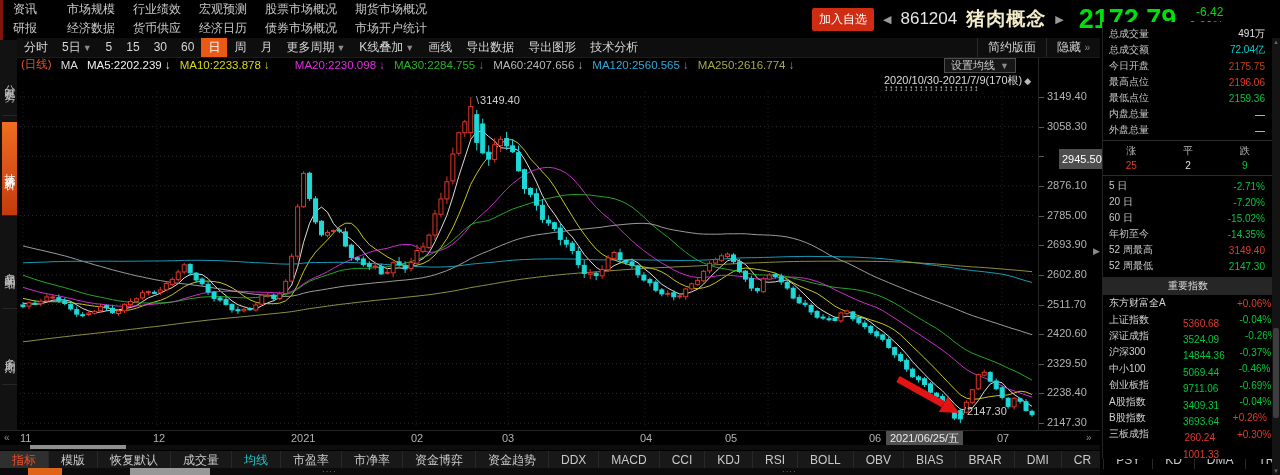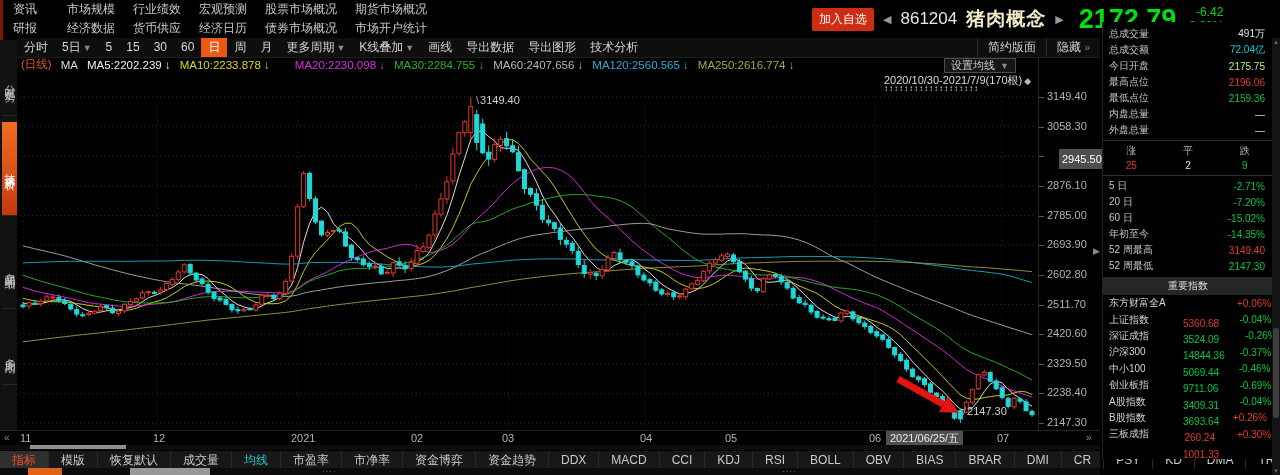--- a/index.html
+++ b/index.html
@@ -640,21 +640,21 @@
         <div class="stat-row">
           <span class="lab">总成交量</span>
           <span style="color: rgb(226, 226, 226);">491万</span>
         </div>
         <div class="stat-row">
           <span class="lab">总成交额</span>
           <span style="color: rgb(0, 210, 210);">72.04亿</span>
         </div>
         <div class="stat-row">
           <span class="lab">今日开盘</span>
-          <span style="color: #bef264;">2175.75</span>
+          <span style="color: #c2410c;">2175.75</span>
         </div>
         <div class="stat-row">
           <span class="lab">最高点位</span>
           <span style="color: rgb(225, 59, 45);">2196.06</span>
         </div>
         <div class="stat-row">
           <span class="lab">最低点位</span>
           <span style="color: rgb(0, 200, 60);">2159.36</span>
         </div>
         <div class="stat-row">

